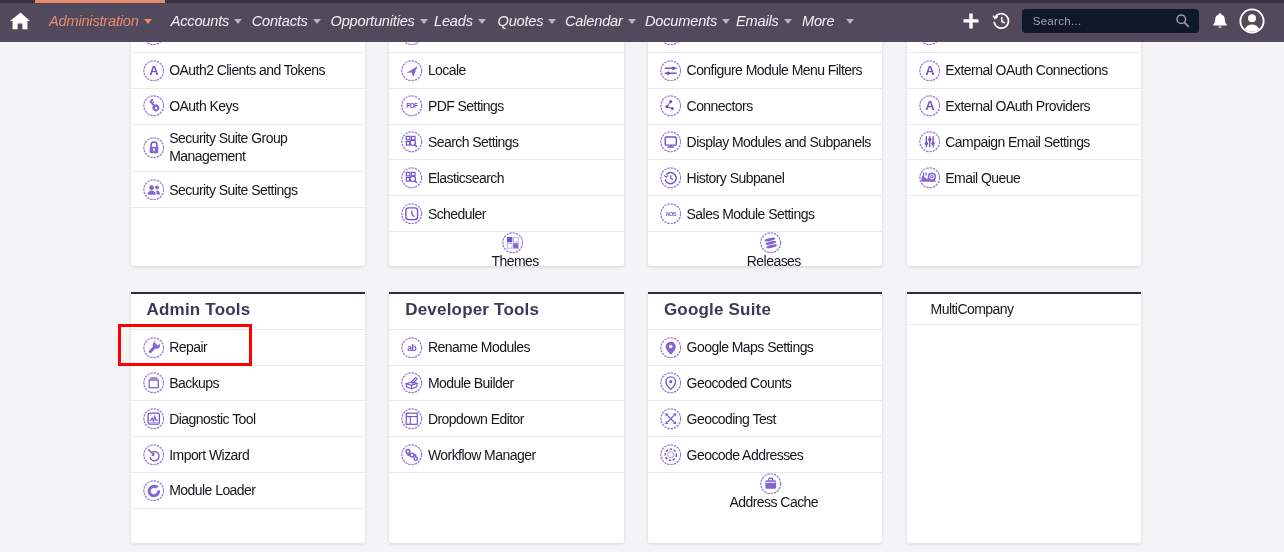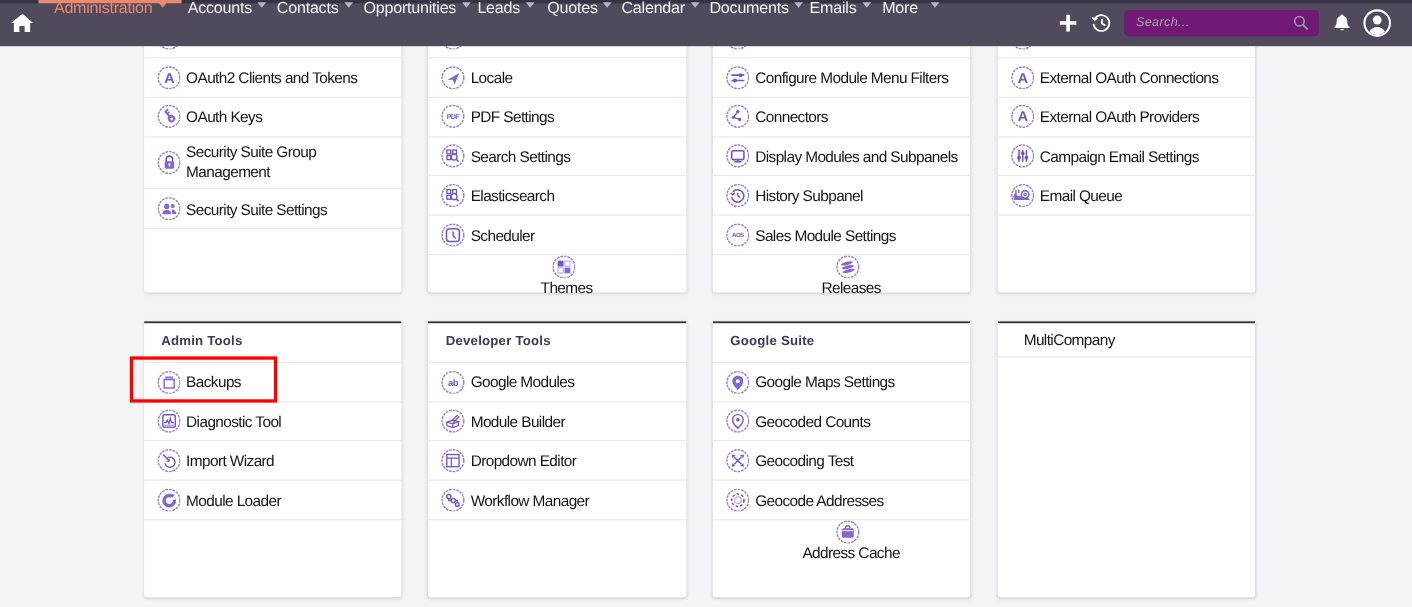--- a/index.html
+++ b/index.html
@@ -15,40 +15,40 @@
 
 .card ul { list-style:none; }
 .card li { height:35.8px; border-bottom:1px solid #e7e9f1; display:flex; align-items:center;
   padding-left:12px; font-size:14px; color:#15151c; letter-spacing:-0.55px; }
 .r2 li { height:35.75px; }
 .card li.tall { height:47.6px; line-height:1.25; }
 .card li.noline { border-bottom:none;flex-direction:column; }
 .card li .txt { margin-left:5.2px; white-space:nowrap; }
 .card li.plain { padding-left:24px; height:30.2px; }
 .hdr { height:35.5px; border-bottom:1px solid #e7e9f1; display:flex; align-items:center;
-  padding-left:16px; padding-bottom:3px; font-size:12px; font-weight:bold; color:#3d3857; letter-spacing:.2px; }
+  padding-left:16px; padding-bottom:3px; font-size:17px; font-weight:bold; color:#3d3857; letter-spacing:.2px; }
 .ic { flex:0 0 21.5px; width:21.5px; height:21.5px; }
 
 
 #redbox { position:absolute; left:117.5px; top:324px; width:134px; height:41.5px;
   border:3px solid #f00; z-index:30; }
 
 
 #nav { position:absolute; left:0; top:0; width:1284px; height:41.5px; background:#504a5c; z-index:50; }
 #nav .topline { position:absolute; left:0; top:0; width:100%; height:3px; background:#383244; }
 #nav .activeline { position:absolute; left:35px; top:0; width:130px; height:3px; background:#e98a6e; }
-.navitem { position:absolute; top:0; height:41.5px; display:flex; 
-  font-size:14.6px; color:#f3f1f6; white-space:nowrap; letter-spacing:-0.2px; }
+.navitem { position:absolute; top:0; height:41.5px; display:flex; align-items:center;
+  font-size:14.6px; color:#f3f1f6; white-space:nowrap; letter-spacing:-0.2px;font-style:italic; }
 .navitem .car { width:0; height:0; border-left:4px solid transparent; border-right:4px solid transparent;
   border-top:5px solid #b9b3c6; margin-left:5px; margin-top:2px; }
 .navitem.active { color:#e98a6e; }
 .navitem.active .car { border-top-color:#e98a6e; }
 
 #searchbox { position:absolute; left:1021.7px; top:8.5px; width:177.5px; height:24.7px;
-  background:#701a75; border-radius:4px; display:flex; align-items:center;font-style:italic; }
+  background:#0f172a; border-radius:4px; display:flex; align-items:center; }
 #searchbox .ph { color:#a8a2b4; font-size:11.5px; margin-left:11px; flex:1; letter-spacing:.3px; }
 .navic { position:absolute; top:0; height:41.5px; display:flex; align-items:center; justify-content:center; }
 </style>
 </head>
 <body>
 
 <div class="card r1 c1">
 <ul>
 <li>
         <svg class="ic " viewBox="0 0 21.5 21.5" width="21.5" height="21.5">
@@ -314,20 +314,32 @@
       </li>
 </ul>
 </div>
 
 <div class="card r2 c1">
 <div class="hdr">Admin Tools</div>
 <ul>
 <li>
         <svg class="ic " viewBox="0 0 21.5 21.5" width="21.5" height="21.5">
           <circle cx="10.75" cy="10.75" r="9.9" fill="none" stroke="#9480d8" stroke-width="1.3" stroke-dasharray="2.45 0.85"></circle>
+          <g fill="#8465d2">
+<circle cx="13.3" cy="8.2" r="3.6"></circle>
+<rect x="5.1" y="11.4" width="7.5" height="3.1" rx="1.55" transform="rotate(-45 8.85 12.95)"></rect>
+          </g>
+<path d="M13.1 4.2 l3.5 .2 -.4 4.2 -3.4-.6z" fill="#fff" transform="rotate(-45 14.2 6.4)"></path>
+<circle cx="12.1" cy="9.4" r="0.0" fill="#fff"></circle>
+        </svg>
+        <span class="txt">Repair</span>
+      </li>
+<li>
+        <svg class="ic " viewBox="0 0 21.5 21.5" width="21.5" height="21.5">
+          <circle cx="10.75" cy="10.75" r="9.9" fill="none" stroke="#9480d8" stroke-width="1.3" stroke-dasharray="2.45 0.85"></circle>
           <path d="M7.1 5.9 h7.3 l.9 2.2 h-9.1 z" fill="#b9a9e6"></path>
 <line x1="7.3" y1="5.9" x2="14.3" y2="5.9" stroke="#8465d2" stroke-width="1.2"></line>
 <rect x="6.2" y="8.1" width="9.1" height="7.6" fill="none" stroke="#8465d2" stroke-width="1.3"></rect>
         </svg>
         <span class="txt">Backups</span>
       </li>
 <li>
         <svg class="ic " viewBox="0 0 21.5 21.5" width="21.5" height="21.5">
           <circle cx="10.75" cy="10.75" r="9.9" fill="none" stroke="#9480d8" stroke-width="1.3" stroke-dasharray="2.45 0.85"></circle>
           <rect x="5.1" y="5.1" width="11.3" height="11.3" rx="1.8" fill="none" stroke="#7452cb" stroke-width="1.3"></rect>
@@ -357,21 +369,21 @@
 </div>
 
 <div class="card r2 c2">
 <div class="hdr">Developer Tools</div>
 <ul>
 <li>
         <svg class="ic " viewBox="0 0 21.5 21.5" width="21.5" height="21.5">
           <circle cx="10.75" cy="10.75" r="9.9" fill="none" stroke="#9480d8" stroke-width="1.3" stroke-dasharray="2.45 0.85"></circle>
           <text x="10.75" y="14" font-size="8.6px" font-weight="bold" text-anchor="middle" fill="#7452cb" font-family="Liberation Sans">ab</text>
         </svg>
-        <span class="txt">Google Modules</span>
+        <span class="txt">Rename Modules</span>
       </li>
 <li>
         <svg class="ic " viewBox="0 0 21.5 21.5" width="21.5" height="21.5">
           <circle cx="10.75" cy="10.75" r="9.9" fill="none" stroke="#9480d8" stroke-width="1.3" stroke-dasharray="2.45 0.85"></circle>
           <g fill="none" stroke="#7452cb" stroke-width="1.1">
 <path d="M5.3 11.7 l5.4-1.8 5.2 1.5 -5.3 1.9 z"></path>
 <path d="M5.3 11.7 v3.1 l5.3 1.9 5.3-1.9 v-3.1"></path>
 <path d="M10.6 13.3 v3.4"></path>
 <path d="M9.3 10.8 l5.3-5.2 1.5 1.4 -5.2 5.3"></path>
           </g>

